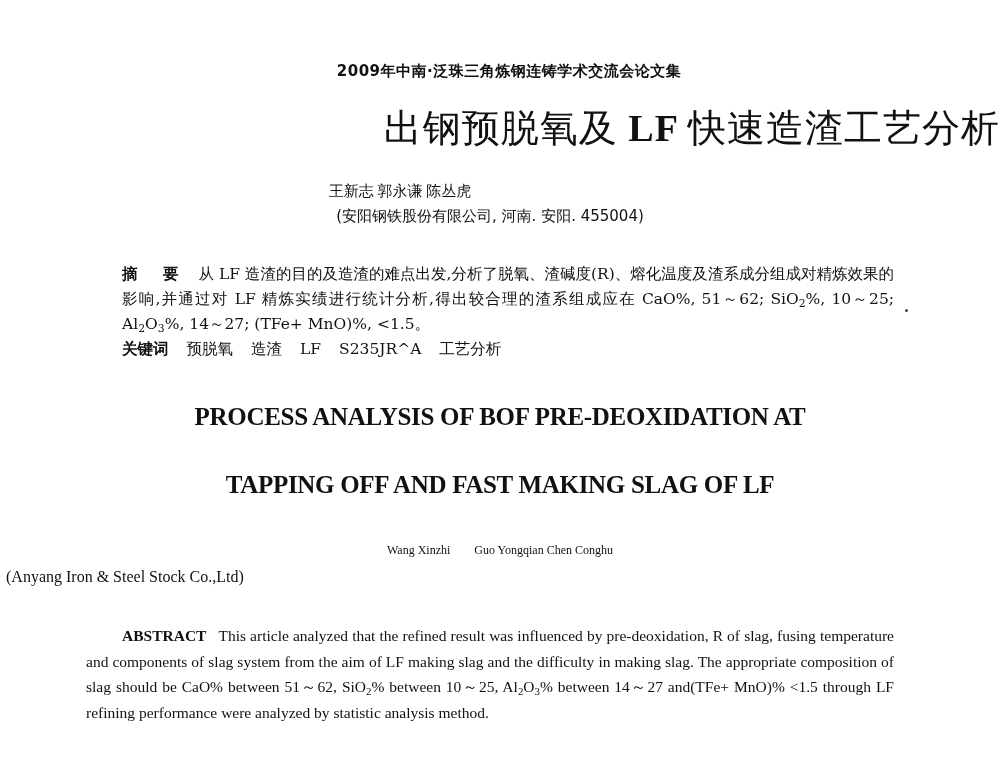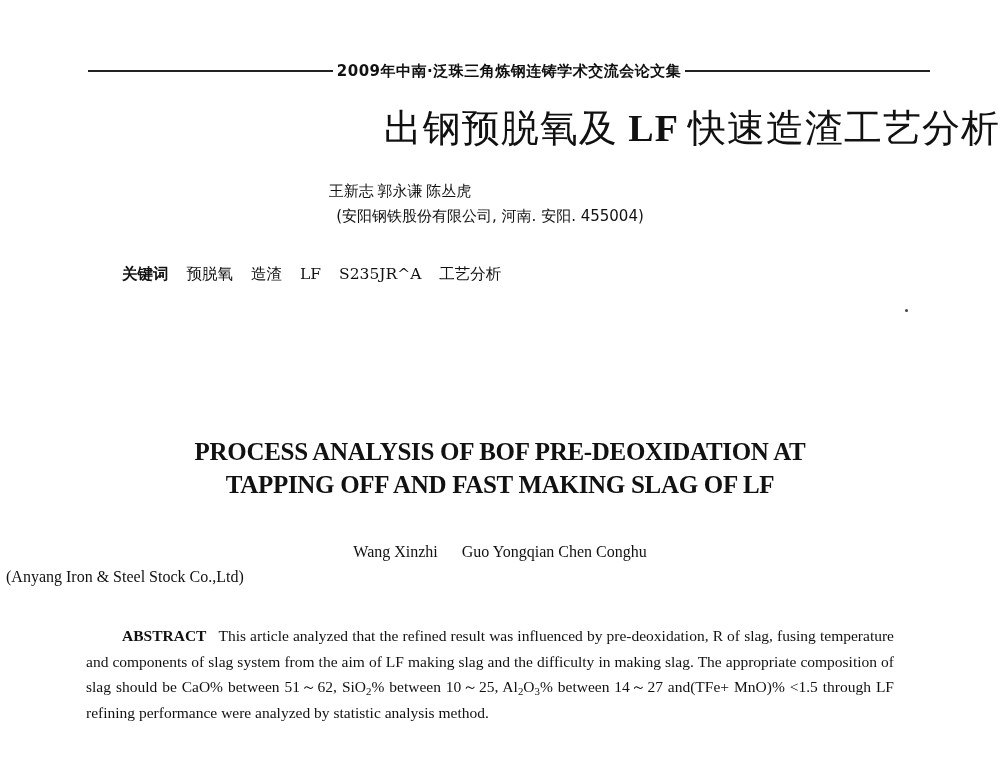--- a/index.html
+++ b/index.html
@@ -4,21 +4,21 @@
 <style>
   html, body { margin: 0; padding: 0; }
   body {
     width: 1000px; height: 760px; overflow: hidden;
     background: #ffffff; color: #111111;
     font-family: "Liberation Serif", "DejaVu Serif", serif;
     position: relative;
   }
   .header-rule {
     position: absolute; top: 60px; left: 88px; width: 842px; height: 22px;
-    display: flex; align-items: center;
+    display: flex; align-items: center; flex-direction: column;
   }
   .header-rule .line { flex: 1; height: 2px; background: #222; }
   .header-rule .text {
     padding: 0 4px; font-size: 15px; font-weight: bold; white-space: nowrap;
     font-family: "DejaVu Sans", sans-serif; letter-spacing: 0.5px;
   }
   .cn-title {
     position: absolute; top: 103px; left: 0; width: 1000px; text-align: right;
     font-size: 38px; letter-spacing: 1px;
     font-family: "DejaVu Serif", serif;
@@ -44,25 +44,25 @@
   .kw { margin-right: 18px; }
   .stray-dot {
     position: absolute; top: 309px; left: 905px; width: 3px; height: 3px;
     background: #444; border-radius: 50%;
   }
   .en-title {
     position: absolute; left: 0; width: 1000px; text-align: center;
     font-size: 25px; font-weight: bold; font-family: "Liberation Serif", serif;
     letter-spacing: -0.3px;
   }
-  .en-title.l1 { top: 438px; }
+  .en-title.l1 { top: 403px; }
   .en-title.l2 { top: 471px; }
   .en-authors {
     position: absolute; top: 543px; left: 0; width: 1000px; text-align: center;
-    font-size: 16px;
+    font-size: 12px;
   }
   .en-authors .gap { display: inline-block; width: 24px; }
   .en-affil {
     position: absolute; top: 568px; left: 6px; width: 896px; text-align: left;
     font-size: 16px;
   }
   .en-abstract {
     position: absolute; top: 623px; left: 86px; width: 808px;
     font-size: 15.5px; line-height: 25.5px; text-align: justify;
     text-align-last: left;
@@ -81,20 +81,23 @@
 
 <div class="cn-title">
   <span>出钢预脱氧及</span><span class="latin"> LF </span><span>快速造渣工艺分析</span>
 </div>
 
 <div class="cn-authors">王新志  郭永谦  陈丛虎</div>
 <div class="cn-affil">(安阳钢铁股份有限公司,  河南. 安阳. 455004)</div>
 
 <div class="cn-abstract">
   <p class="indent">
+    <span class="label-bold">摘 要</span><span>从 LF 造渣的目的及造渣的难点出发,分析了脱氧、渣碱度(R)、熔化温度及渣系成分组成对精炼效果的影响,并通过对 LF 精炼实绩进行统计分析,得出较合理的渣系组成应在 CaO%, 51～62; SiO</span><sub>2</sub><span>%, 10～25; Al</span><sub>2</sub><span>O</span><sub>3</sub><span>%, 14～27; (TFe+ MnO)%, &lt;1.5。</span>
+  </p>
+  <p class="indent">
     <span class="kw-label">关键词</span><span class="kw">预脱氧</span><span class="kw">造渣</span><span class="kw">LF</span><span class="kw">S235JR^A</span><span class="kw">工艺分析</span>
   </p>
 </div>
 <div class="stray-dot"></div>
 
 <div class="en-title l1">PROCESS ANALYSIS OF BOF PRE-DEOXIDATION AT</div>
 <div class="en-title l2">TAPPING OFF AND FAST MAKING SLAG OF LF</div>
 
 <div class="en-authors">
   <span>Wang Xinzhi</span><span class="gap"></span><span>Guo Yongqian Chen Conghu</span>

